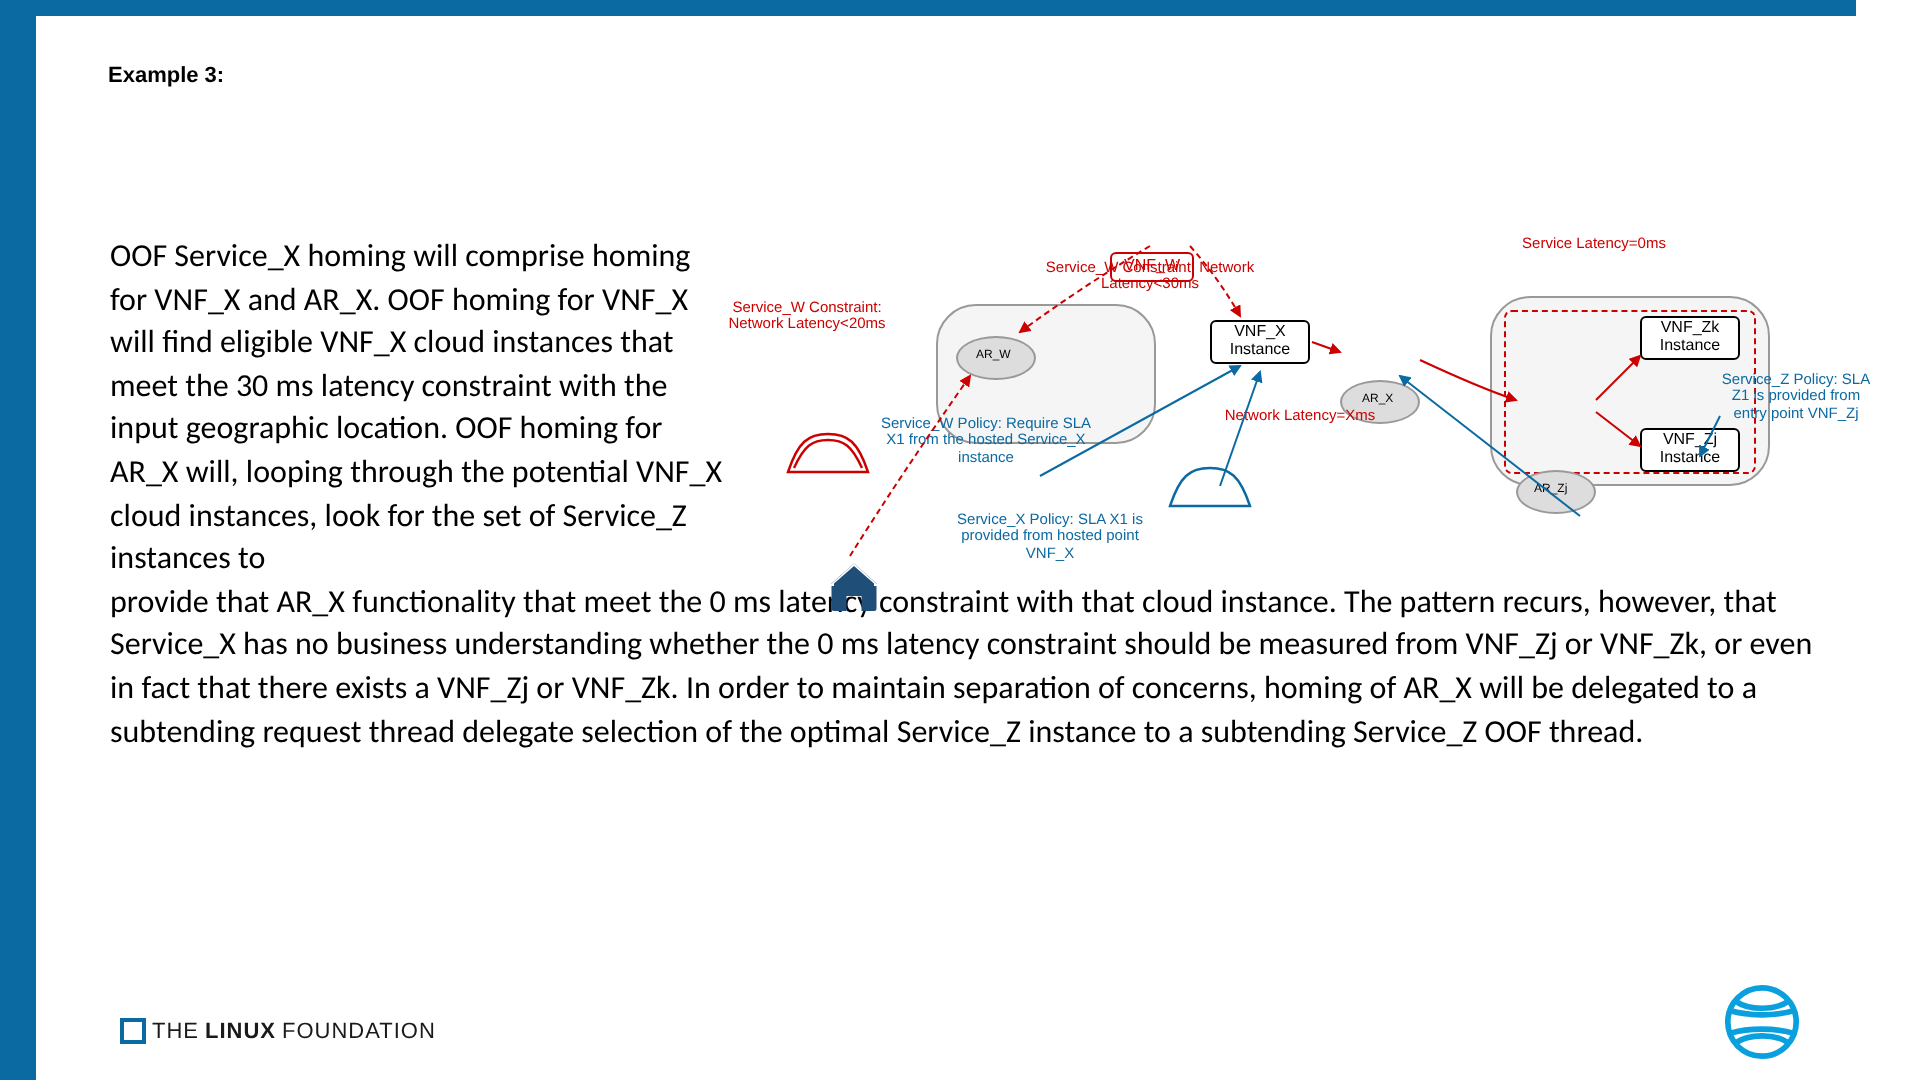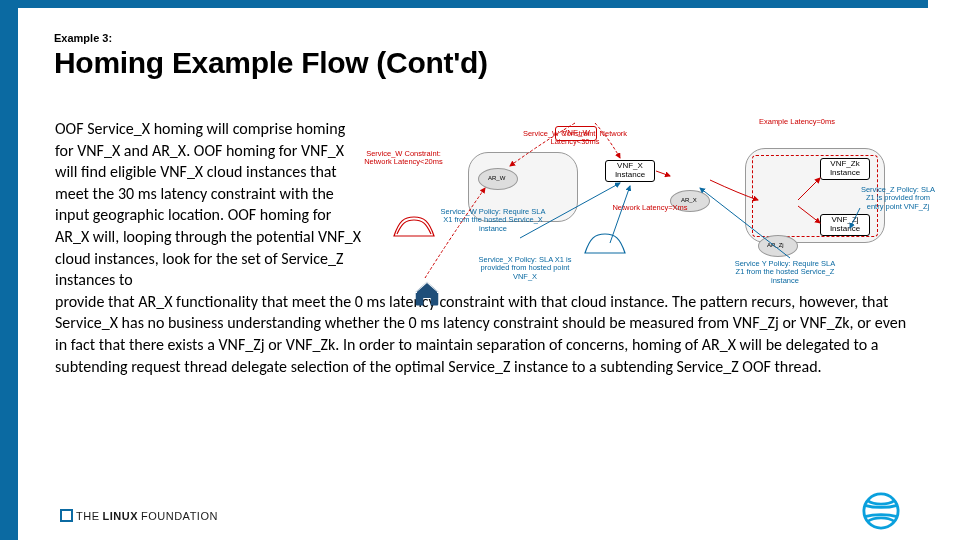--- a/index.html
+++ b/index.html
@@ -35,21 +35,20 @@
   .arrows svg { position: absolute; }
 </style>
 </head>
 <body>
 
 <div class="slide">
   <div class="topbar"></div>
   <div class="sidebar"></div>
 
   <div class="kicker">Example 3:</div>
-  <div class="title">Homing Example Flow (Cont'd)</div>
 
   <div class="body-text">
     <div class="body-narrow">OOF Service_X homing will comprise homing for VNF_X and AR_X. OOF homing for VNF_X will find eligible VNF_X cloud instances that meet the 30 ms latency constraint with the input geographic location.  OOF homing for AR_X will, looping through the potential VNF_X cloud instances, look for the set of Service_Z  instances to</div><br>
     <span>provide that AR_X functionality that meet the 0 ms latency constraint with that cloud instance.  The pattern recurs, however, that Service_X has no business understanding whether the 0 ms latency constraint should be measured from VNF_Zj or VNF_Zk, or even in fact that there exists a VNF_Zj or VNF_Zk.  In order to maintain separation of concerns, homing of AR_X will be delegated to a subtending  request thread delegate selection of the optimal Service_Z instance to a subtending Service_Z OOF thread.</span>
   </div>
 
   <div class="diagram-area">
 
     <div class="cloud-shape" style="left:108px; top:44px; width:110px; height:70px;"></div>
     <div class="cloud-shape" style="left:385px; top:40px; width:140px; height:95px;"></div>
@@ -75,24 +74,23 @@
     <div class="house" style="left:52px; top:170px;">
       <svg viewBox="0 0 24 24">
           <path d="M3 11l9-8 9 8v10a1 1 0 0 1-1 1h-5v-6h-6v6H4a1 1 0 0 1-1-1z"></path>
           <path d="M12 3l10 9h-2v-1L12 4 4 11v1H2z" fill="#fff"></path>
         </svg>
     </div>
 
     <div class="label" style="left:-4px; top:42px; width:95px;">Service_W Constraint: Network Latency&lt;20ms</div>
     <div class="label" style="left:160px; top:22px; width:110px;">Service_W Constraint: Network Latency&lt;30ms</div>
     <div class="label" style="left:245px; top:96px; width:90px;">Network Latency=Xms</div>
-    <div class="label" style="left:392px; top:10px; width:90px;">Example Latency=0ms</div>
+    <div class="label" style="left:392px; top:10px; width:90px;">Service Latency=0ms</div>
     <div class="label blue" style="left:78px; top:100px; width:110px;">Service_W Policy: Require SLA X1 from the hosted Service_X instance</div>
     <div class="label blue" style="left:110px; top:148px; width:110px;">Service_X Policy: SLA X1 is provided from hosted point VNF_X</div>
-    <div class="label blue" style="left:370px; top:152px; width:110px;">Service Y Policy: Require SLA Z1 from the hosted Service_Z instance</div>
     <div class="label blue" style="left:498px; top:78px; width:80px;">Service_Z Policy: SLA Z1 is provided from entry point VNF_Zj</div>
 
     <div class="floater" style="left:29px; top:103px;">
       <svg viewBox="0 0 50 30">
           <path d="M5 25 C10 10 15 6 25 6 S40 10 45 25 Z"></path>
           <path d="M8 23 C13 12 17 9 25 9 S37 12 42 23"></path>
         </svg>
     </div>
     <div class="floater blue" style="left:220px; top:120px;">
       <svg viewBox="0 0 50 30">

